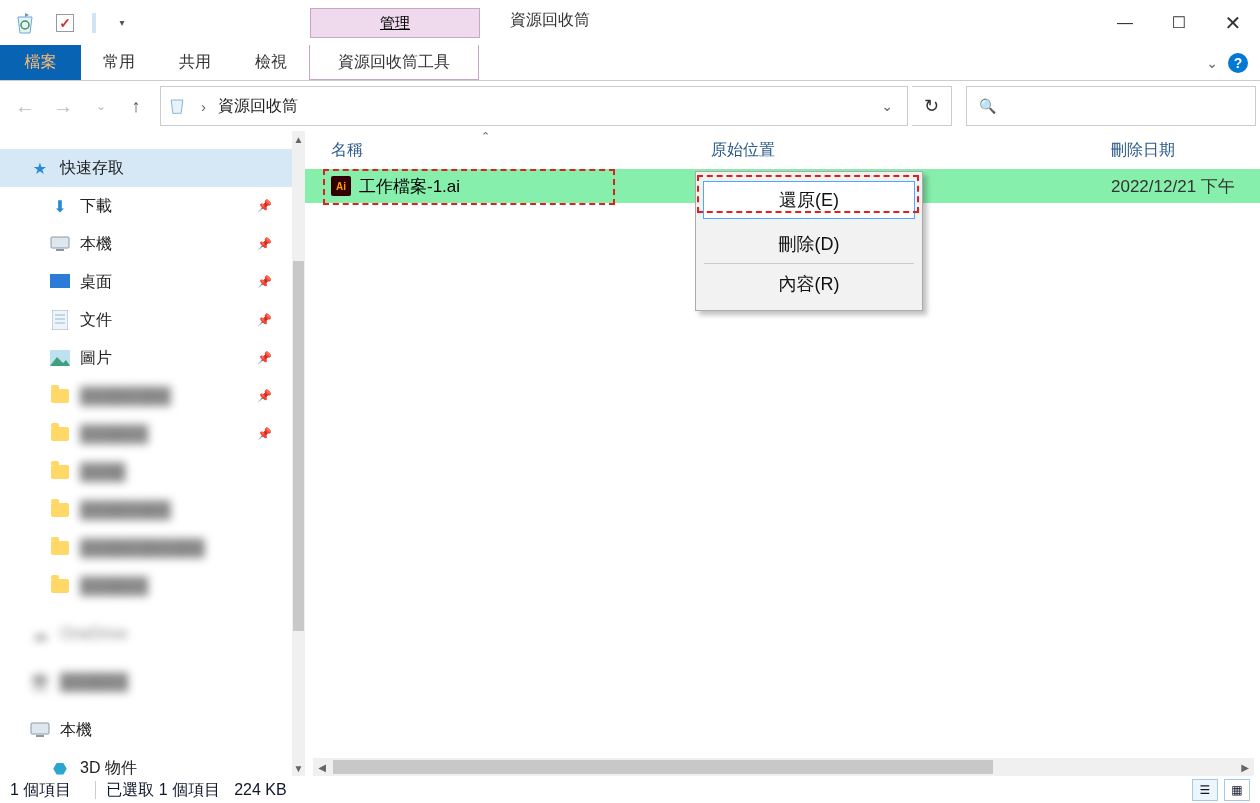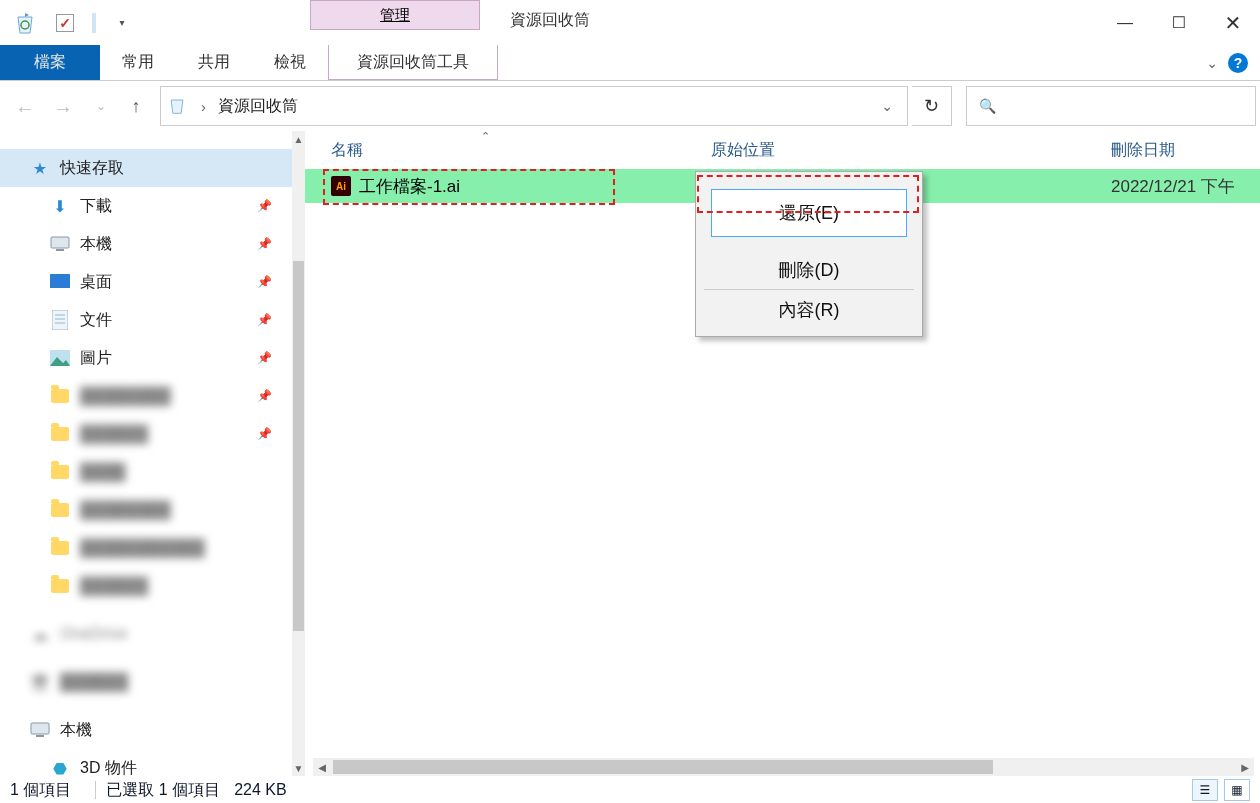--- a/index.html
+++ b/index.html
@@ -4,30 +4,30 @@
 <style>
   * { box-sizing: border-box; font-family: "Microsoft JhengHei", "Segoe UI", sans-serif; }
   body { margin: 0; width: 1260px; height: 803px; background: #fff; overflow: hidden; font-size: 15px; color: #000; position: relative; }
 
   
   .titlebar { height: 45px; display: flex; align-items: stretch; border-bottom: 0; }
   .titlebar-icons { display: flex; align-items: center; gap: 18px; padding: 0 10px 0 12px; height: 45px; }
   .recycle-icon { width: 26px; height: 26px; display: flex; align-items: center; justify-content: center; }
   .qa-icon { width: 18px; height: 18px; border:1px solid #999; display:flex; align-items:center; justify-content:center; color:#d0342c; font-weight:bold; font-size:14px;}
   .small-dropdown { width:16px; height:24px; display:flex; align-items:center; justify-content:center; font-size:10px; color:#555;}
-  .titlebar-tabs { display:flex; align-items:flex-start; padding-left: 170px; text-decoration: underline; }
+  .titlebar-tabs { display:flex; align-items:center; padding-left: 170px; text-decoration: underline; }
   .titlebar-context { width:170px; text-align:center; background:#eed9ed; border:1px solid #c9a5c6; font-size:15px; line-height:22px; padding:3px 0; }
   .titlebar-title { padding: 10px 20px 0 30px; font-size:16px; color:#333; }
   .window-controls { margin-left:auto; display:flex; }
   .window-controls div { width:54px; display:flex; align-items:center; justify-content:center; font-size:16px; color:#333;}
   .window-controls .wc-close { font-size:20px; }
 
   
   .ribbon { height:36px; display:flex; align-items:stretch; border-bottom:1px solid #ccc; }
-  .ribbon .file-tab { width:100px; background:#0864b2; color:#e5e5e5; display:flex; align-items:center; justify-content:center; font-size:16px; }
+  .ribbon .file-tab { width:81px; background:#0864b2; color:#fdba74; display:flex; align-items:center; justify-content:center; font-size:16px; }
   .ribbon .tab { padding:0 22px; display:flex; align-items:center; justify-content:center; font-size:16px; color:#333; }
   .ribbon .tab.context-tab { border:1px solid #c9a5c6; border-top:none; width:170px; padding:12px; }
   .ribbon-right { margin-left:auto; display:flex; align-items:center; padding-right:12px; gap:10px; }
   .chev-down { font-size:14px; color:#666;}
   .help-icon { width:20px; height:20px; border-radius:50%; background:#0078d4; color:#fff; display:flex; align-items:center; justify-content:center; font-size:14px; font-weight:bold;}
 
   
   .navbar { height:50px; display:flex; align-items:center; padding:6px 4px 6px 8px; gap:4px; }
   .nav-arrow { width:34px; height:34px; display:flex; align-items:center; justify-content:center; font-size:20px; color:#bbb;}
   .nav-up { width:28px; height:28px; display:flex; align-items:center; justify-content:center; font-size:18px; color:#555;}
@@ -72,21 +72,21 @@
   .file-row .fname { width:380px; display:flex; align-items:center; gap:8px;}
   .ai-icon { width:20px; height:20px; background:#320000; color:#ff9a00; font-size:10px; font-weight:bold; display:flex; align-items:center; justify-content:center; border-radius:2px;}
   .file-row .forig { width:400px; overflow:hidden;}
   .file-row .fdel { color:#333;}
 
   .highlight-file { position:absolute; border:2px dashed #e02020; pointer-events:none;}
   .highlight-restore { position:absolute; border:2px dashed #e02020; pointer-events:none;}
 
   .ctx-menu { position:absolute; left:697px; top:190px; width:228px; background:#f2f2f2; border:1px solid #aaa; box-shadow:4px 4px 5px rgba(0,0,0,0.25); padding:4px 2px 6px 2px; }
   .ctx-item { height:40px; display:flex; align-items:center; justify-content:center; font-size:18px; color:#111; border-bottom:1px solid #ccc; margin:0 6px; }
-  .ctx-item.hover { background:#fff; border:1px solid #4aa8ff; margin:13px; height:48px; border-bottom:1px solid #4aa8ff;}
+  .ctx-item.hover { background:#fff; border:1px solid #4aa8ff; margin:5px; height:38px; border-bottom:1px solid #4aa8ff;}
   .ctx-item:last-child { border-bottom:none; font-weight:400;}
   .ctx-item.last { border-bottom:none; }
 
   .hscroll { position:absolute; left:320px; right:6px; bottom:0; height:18px; background:#f0f0f0;}
   .hscroll .thumb { position:absolute; top:2px; bottom:2px; left:20px; width:660px; background:#c8c8c8;}
   .hscroll .arr { position:absolute; top:0; bottom:0; width:18px; display:flex; align-items:center; justify-content:center; font-size:10px; color:#666;}
   .hscroll .arr.l { left:0;}
   .hscroll .arr.r { right:0;}
 
   

